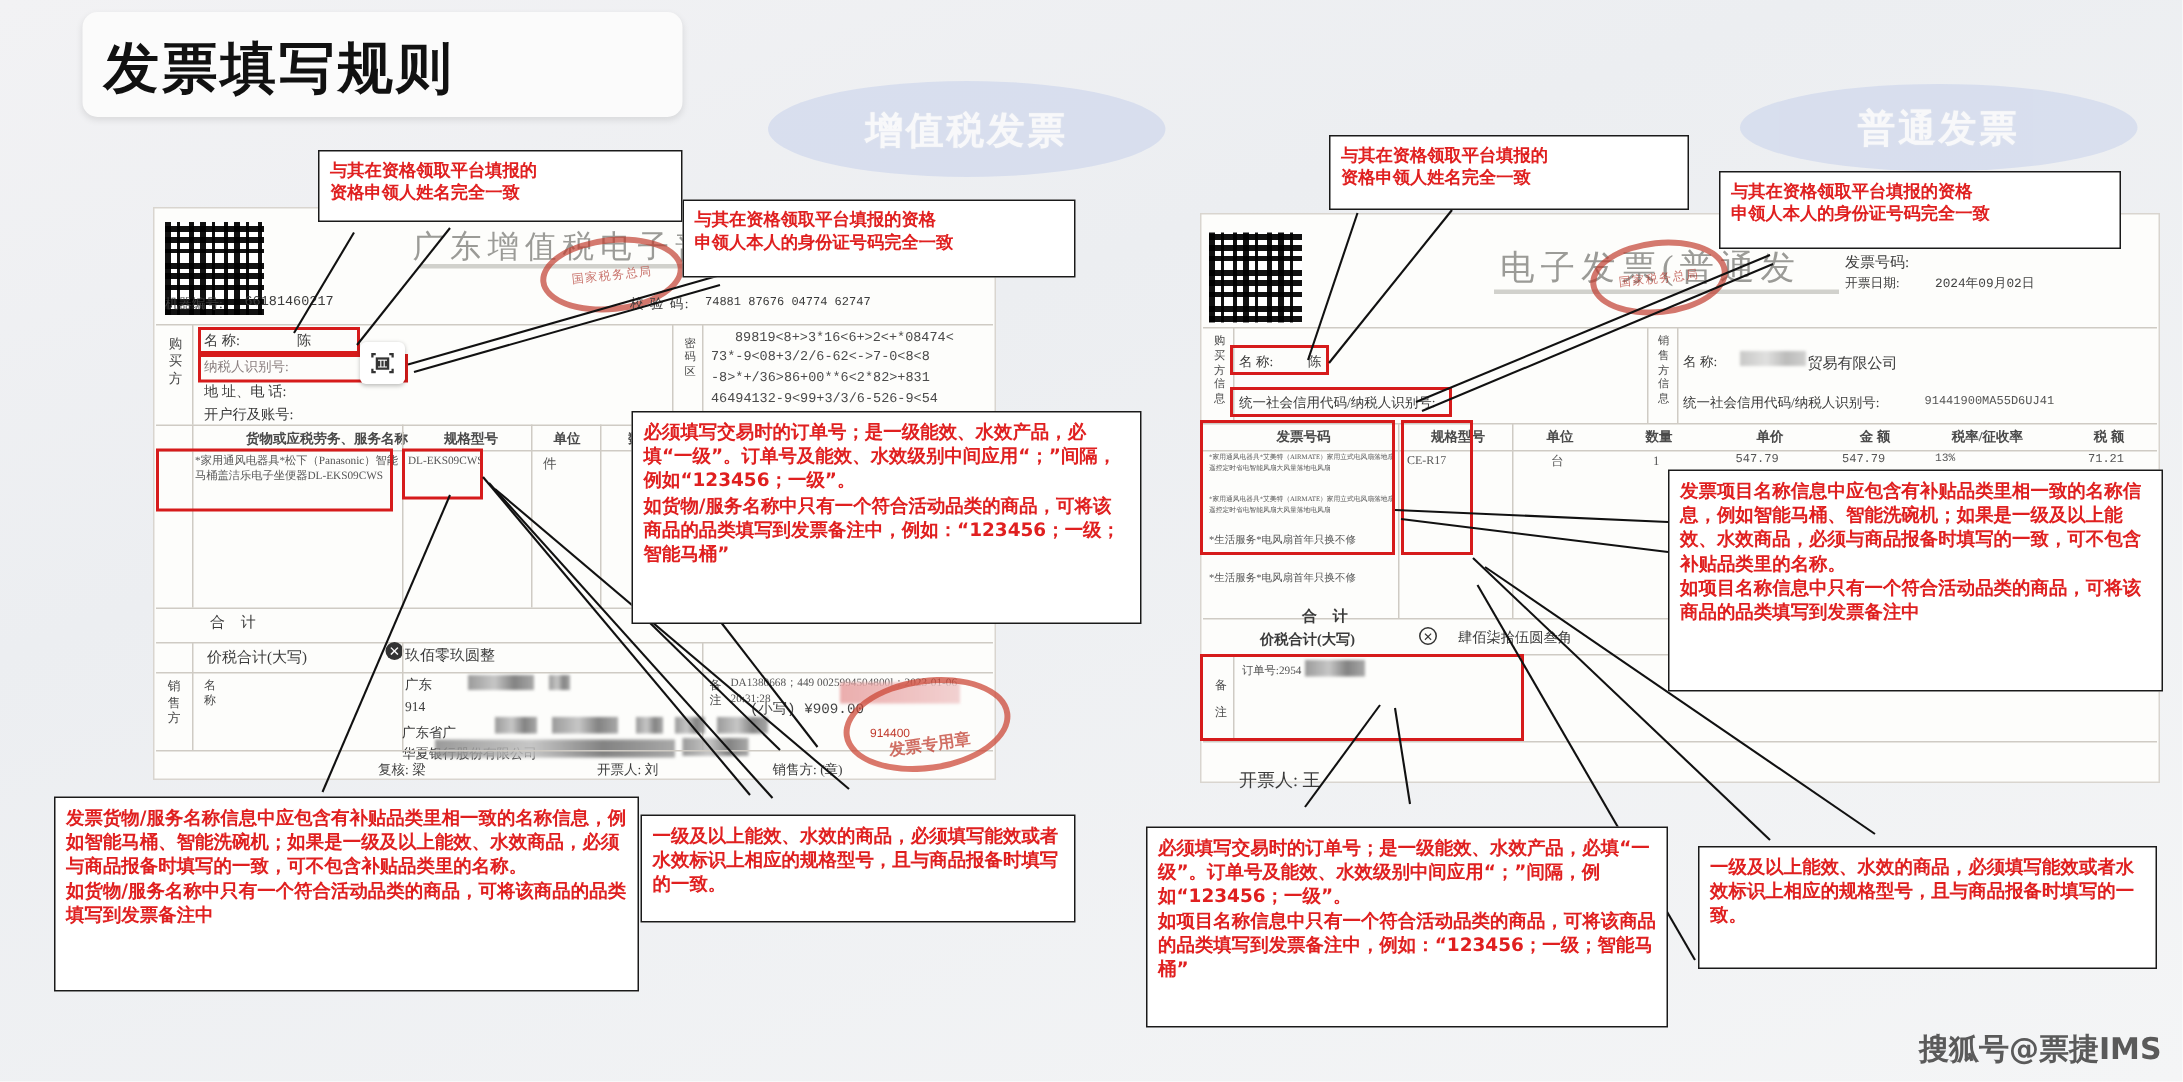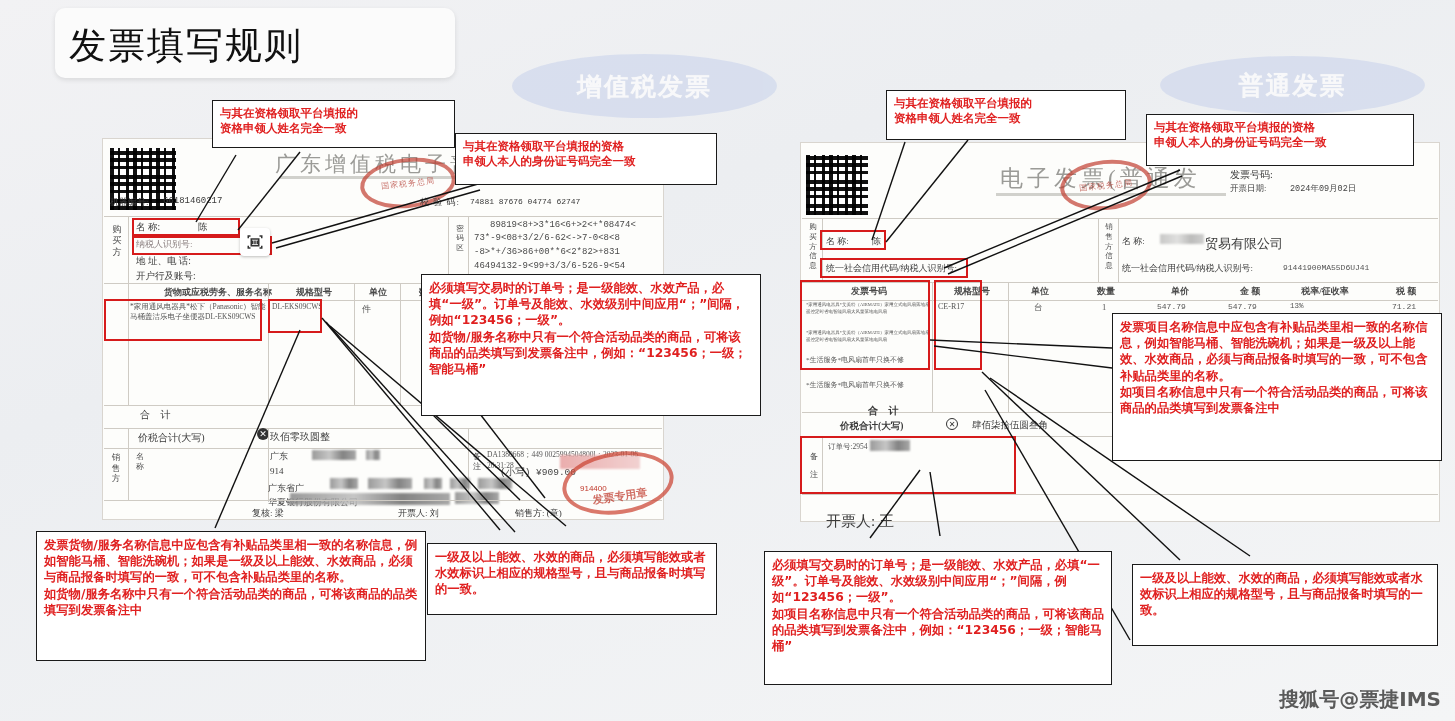--- a/index.html
+++ b/index.html
@@ -12,21 +12,21 @@
   #stage{position:relative;width:1455px;height:721px;}
   .abs{position:absolute;box-sizing:border-box;}
 
   
   .title-card{
     left:55px;top:8px;width:400px;height:70px;
     background:#fbfbfb;border-radius:10px;
     box-shadow:0 2px 5px rgba(0,0,0,.10);
   }
   .title-card span{
-    display:block;font-size:37px;font-weight:normal;color:#111;
+    display:block;font-size:37px;font-weight:bold;color:#111;
     letter-spacing:2px;padding:13px 0 0 14px;
     font-family:"DejaVu Sans","Liberation Sans",sans-serif;
   }
 
   
   .pill{
     border-radius:50%/50%;
     background:#ccd5ec;opacity:.62;
     display:flex;align-items:center;justify-content:center;
   }
@@ -262,21 +262,21 @@
   <div class="abs inv-txt" style="left:826px;top:235px;font-size:9px;">名  称:</div>
   <div class="abs inv-txt" style="left:872px;top:235px;font-size:9px;">陈</div>
   <div class="abs inv-txt" style="left:826px;top:262px;font-size:9px;">统一社会信用代码/纳税人识别号:</div>
 
   <div class="abs side-label" style="left:1100px;top:222px;width:18px;white-space:pre-line;font-size:7.5px;line-height:1.3;">销
 售
 方
 信
 息</div>
   <div class="abs inv-txt" style="left:1122px;top:235px;font-size:9px;">名  称:</div>
-  <div class="abs inv-txt" style="left:1205px;top:235px;font-size:13px;">贸易有限公司</div>
+  <div class="abs inv-txt" style="left:1205px;top:235px;font-size:10px;">贸易有限公司</div>
   <div class="abs inv-txt" style="left:1122px;top:262px;font-size:9px;">统一社会信用代码/纳税人识别号:</div>
   <div class="abs mono" style="left:1283px;top:263px;font-size:8px;color:#555;">91441900MA55D6UJ41</div>
   <div class="abs redact" style="left:1160px;top:234px;width:44px;height:10px;opacity:.45;"></div>
 
   <div class="abs hline" style="left:802px;top:300px;width:636px;"></div>
   <div class="abs cellhdr" style="left:806px;top:285px;width:126px;">发票号码</div>
   <div class="abs cellhdr" style="left:936px;top:285px;width:72px;">规格型号</div>
   <div class="abs cellhdr" style="left:1012px;top:285px;width:56px;">单位</div>
   <div class="abs cellhdr" style="left:1078px;top:285px;width:56px;">数量</div>
   <div class="abs cellhdr" style="left:1150px;top:285px;width:60px;">单价</div>
@@ -307,21 +307,21 @@
   <div class="abs inv-txt" style="left:840px;top:420px;font-size:9.5px;font-weight:bold;">价税合计(大写)</div>
   <div class="abs" style="left:946px;top:418px;width:12px;height:12px;border-radius:50%;border:1px solid #333;color:#333;font-size:8px;text-align:center;line-height:11px;">✕</div>
   <div class="abs inv-txt" style="left:972px;top:419px;font-size:9.5px;">肆佰柒拾伍圆叁角</div>
 
   <div class="abs vline" style="left:822px;top:436px;height:58px;"></div>
   <div class="abs side-label" style="left:806px;top:448px;width:16px;white-space:pre-line;font-size:8px;line-height:2.2;">备
 注</div>
   <div class="abs cellval" style="left:828px;top:442px;font-size:7.5px;">订单号:2954</div>
   <div class="abs redact" style="left:870px;top:440px;width:40px;height:11px;"></div>
   <div class="abs hline" style="left:802px;top:494px;width:636px;"></div>
-  <div class="abs inv-txt" style="left:826px;top:512px;font-size:15px;">开票人: 王</div>
+  <div class="abs inv-txt" style="left:826px;top:512px;font-size:12px;">开票人: 王</div>
 
   <div class="abs redbox" style="left:132px;top:218px;width:108px;height:18px;"></div>
   <div class="abs redbox" style="left:132px;top:236px;width:140px;height:19px;"></div>
   <div class="abs redbox" style="left:104px;top:299px;width:158px;height:42px;"></div>
   <div class="abs redbox" style="left:268px;top:299px;width:54px;height:34px;"></div>
 
   <div class="abs redbox" style="left:820px;top:230px;width:66px;height:20px;"></div>
   <div class="abs redbox" style="left:820px;top:258px;width:148px;height:20px;"></div>
   <div class="abs redbox" style="left:800px;top:280px;width:130px;height:90px;"></div>
   <div class="abs redbox" style="left:934px;top:280px;width:48px;height:90px;"></div>

